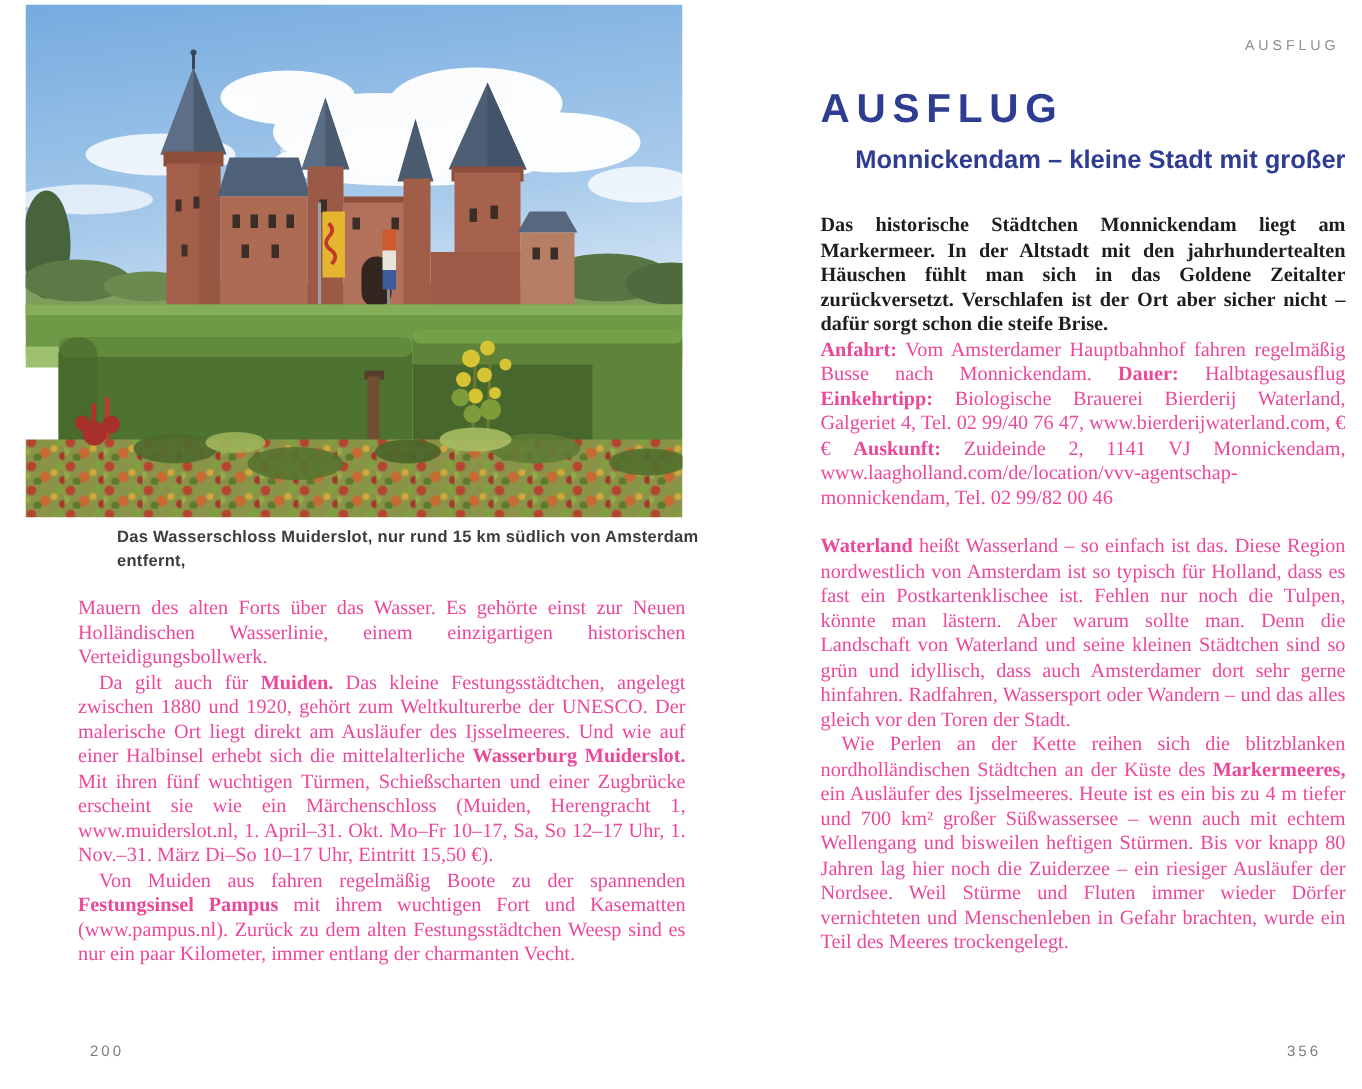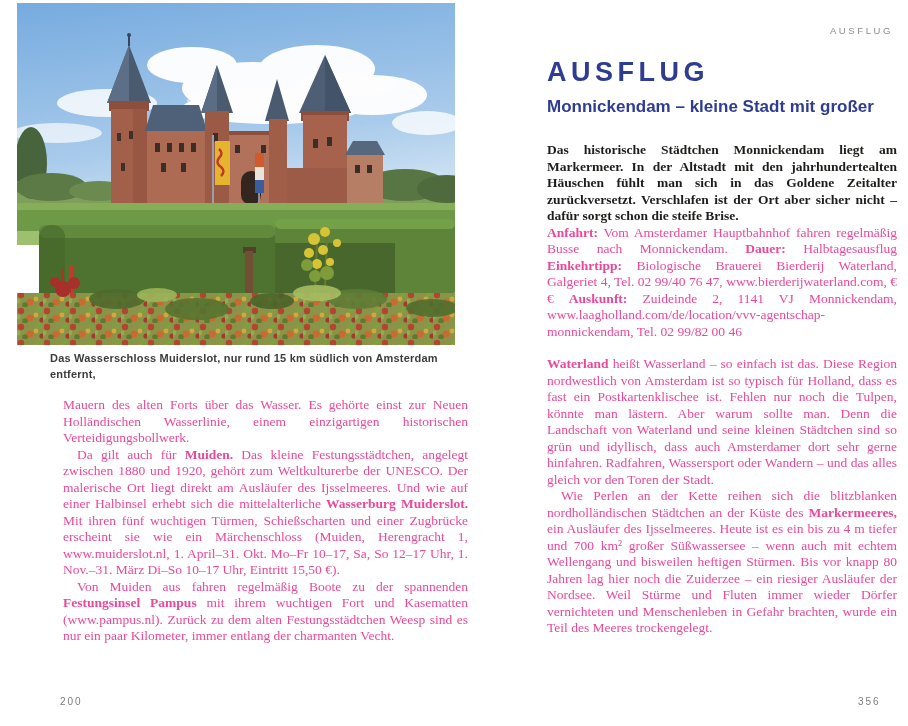--- a/index.html
+++ b/index.html
@@ -2,34 +2,34 @@
 <html lang="de"><head>
 <meta charset="utf-8">
 <style>
   html,body{margin:0;padding:0;}
   body{width:908px;height:726px;background:#ffffff;font-family:"Liberation Serif",serif;}
   .spread{position:relative;width:908px;height:726px;background:#ffffff;overflow:hidden;}
 
   
   .photo{position:absolute;left:17px;top:3px;width:438px;height:342px;margin:0;}
   .photo svg{display:block;}
-  .caption{position:absolute;left:50px;top:350px;width:402px;
+  .caption{position:absolute;left:78px;top:350px;width:402px;
            font-family:"Liberation Sans",sans-serif;font-weight:bold;
            font-size:11px;line-height:16px;color:#3c3c3b;letter-spacing:.2px;}
-  .left-col{position:absolute;left:63px;top:397px;width:405px;}
+  .left-col{position:absolute;left:52px;top:397px;width:405px;}
 
   
   .running-head{position:absolute;right:15px;top:25px;
                 font-family:"Liberation Sans",sans-serif;font-size:9.5px;
                 letter-spacing:2.6px;color:#8e8e8d;}
   .right-col{position:absolute;left:547px;top:57px;width:350px;}
   .title{margin:0;font-family:"Liberation Sans",sans-serif;font-weight:bold;
          font-size:27px;line-height:30px;letter-spacing:4.5px;color:#2e3c92;}
   .subtitle{margin:9px 0 0;font-family:"Liberation Sans",sans-serif;font-weight:bold;
-            font-size:17px;line-height:22px;color:#2e3c92;}
+            font-size:17px;line-height:22px;color:#2e3c92;text-align:right;}
   .intro{margin:24px 0 0;font-weight:bold;
          font-size:13.5px;line-height:16.5px;color:#1d1d1b;text-align:justify;}
   .info{margin:21px 0 0;}
 
   
   .para,.info{font-size:13.5px;line-height:16.5px;color:#ec4899;
               text-align:justify;margin-top:0;margin-bottom:0;
               overflow-wrap:break-word;hyphens:auto;}
   .right-col .para.first{margin-top:16px;}
   .indent{text-indent:14px;}

